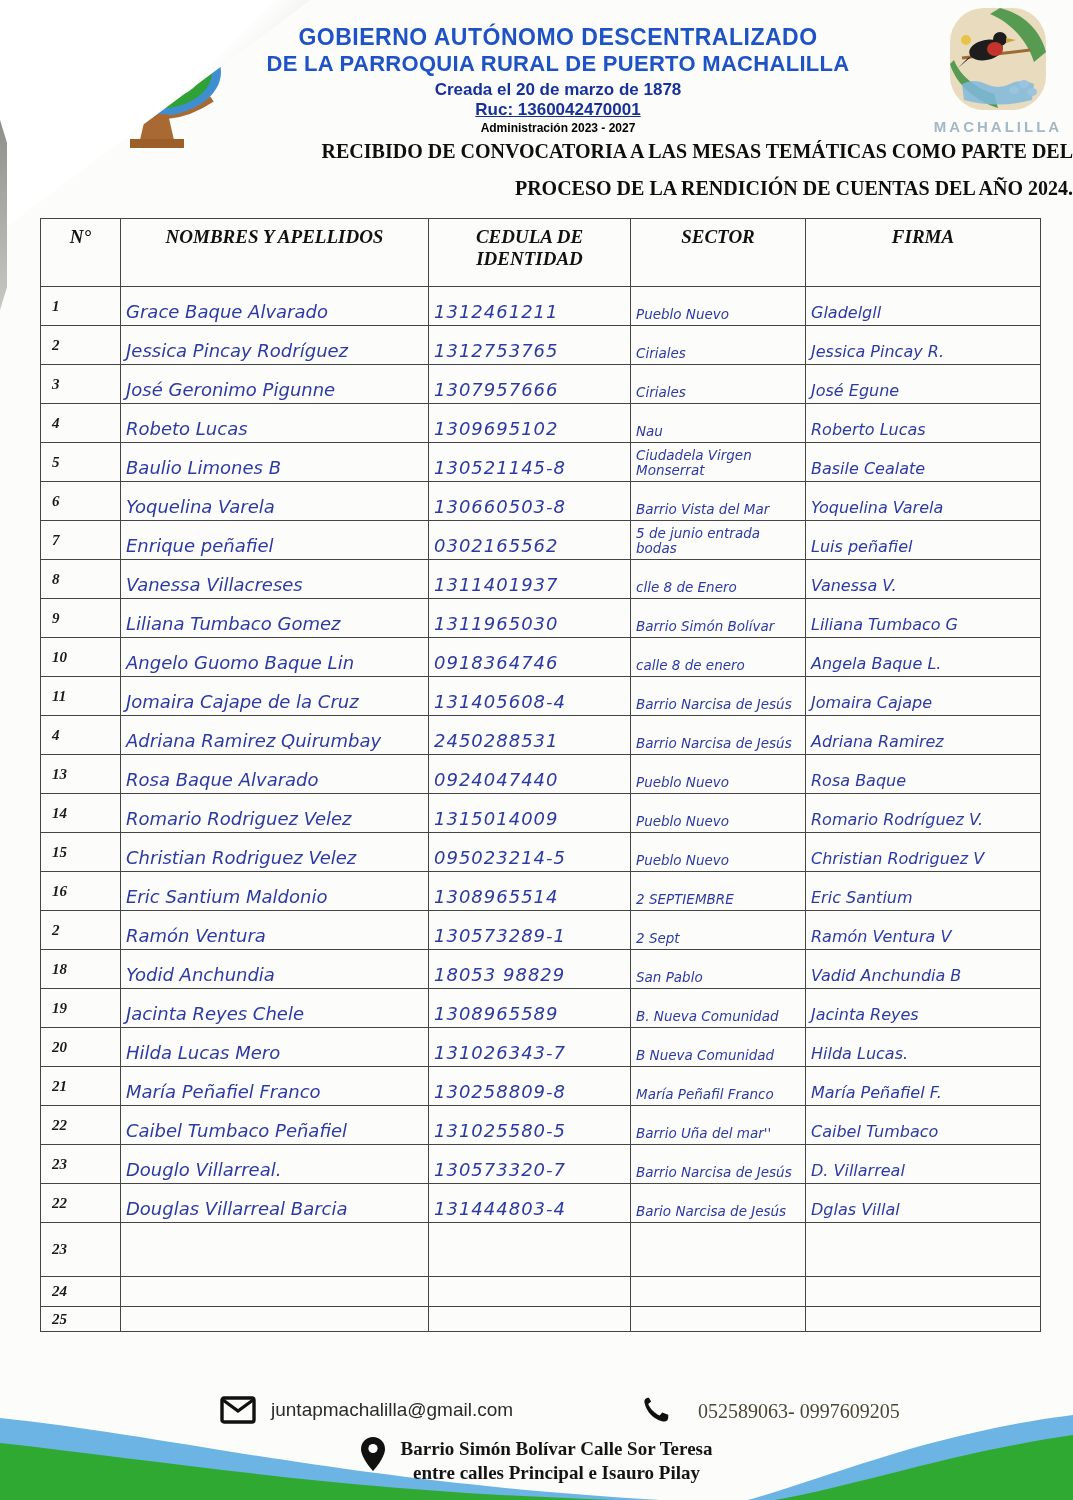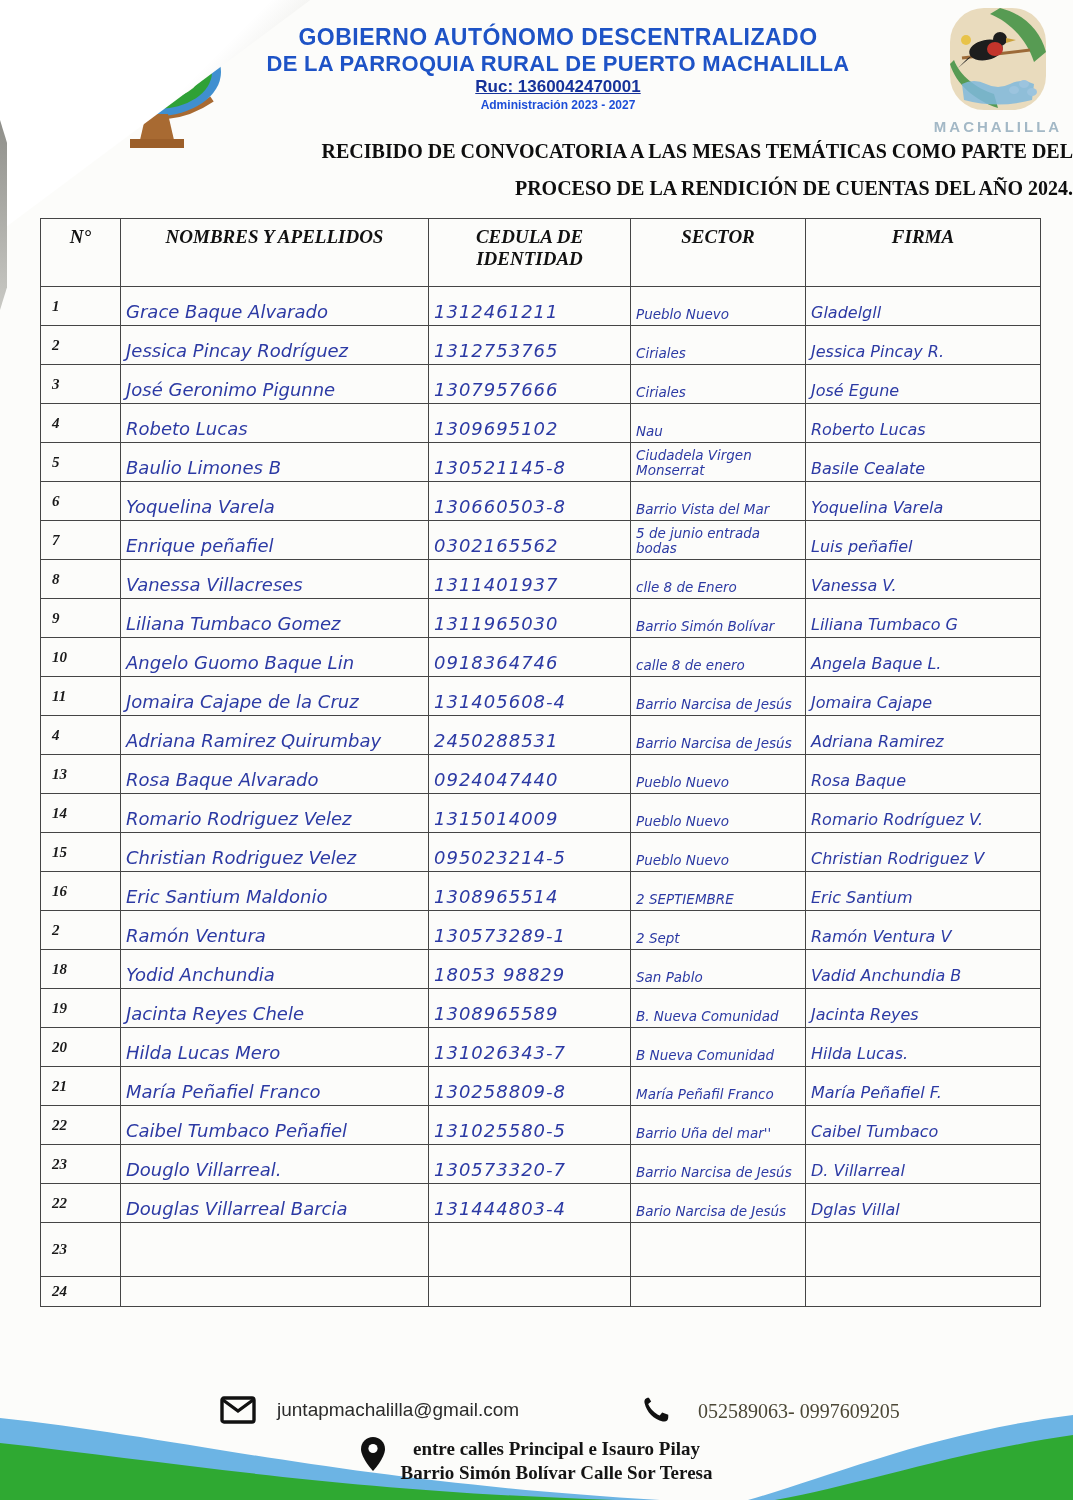--- a/index.html
+++ b/index.html
@@ -20,21 +20,21 @@
     background:linear-gradient(#8f8f8a,#c9c9c4);
     clip-path:polygon(0 0,100% 12%,100% 88%,0 100%);
   }
   
   .coat{position:absolute; left:62px; top:14px; z-index:3;}
   .org-text{position:absolute; left:248px; top:24px; width:620px; text-align:center; z-index:4;}
   .org-l1{font-size:23px; font-weight:bold; color:var(--hdr,#1e53c6); letter-spacing:.5px;}
   .org-l2{font-size:22px; font-weight:bold; color:var(--hdr,#1e53c6); letter-spacing:.3px;}
   .org-created{font-size:17px; font-weight:bold; color:#16329a; margin-top:3px;}
   .org-ruc{font-size:17px; font-weight:bold; color:#16329a;text-decoration:underline;}
-  .org-admin{font-size:12px; font-weight:bold; color:#1d4ed8; margin-top:1px;}
+  .org-admin{font-size:12px; font-weight:bold; color:#000000; margin-top:1px;}
   .right-logo{position:absolute; right:10px; top:6px; width:130px; text-align:center; z-index:4;}
   .logo-caption{margin-top:2px; font-size:15px; letter-spacing:3px; color:var(--caption,#a3b8c6); font-weight:bold;}
   
   .doc-title{
     position:absolute; top:133px; left:0; width:100%; text-align:right; z-index:4;
     font-family:"Liberation Serif", serif; font-weight:bold; font-size:20px; color:#0e0e0e;
   }
   .doc-title div{line-height:37px;}
   
   table.sheet{
@@ -58,21 +58,21 @@
   .hw{
     font-family:"DejaVu Sans", sans-serif; font-style:italic; color:var(--ink,#2c3aa4);
     vertical-align:bottom; padding:2px 5px 3px; overflow:hidden;
   }
   td.nombre{font-size:18px;}
   td.cedula{font-size:18px; letter-spacing:1px;}
   td.sector{font-size:13.5px; line-height:15px;margin-top:48px;}
   td.firma{font-size:16px;}
   
   .contact{position:absolute; top:1396px; left:0; width:100%; z-index:4;}
-  .email-item{position:absolute; left:220px; display:flex; align-items:center; gap:21px;}
+  .email-item{position:absolute; left:220px; display:flex; align-items:center; gap:15px;}
   .email-text{font-size:19px; color:#2b2b2b;}
   .phone-item{position:absolute; left:640px; display:flex; align-items:center; gap:28px;}
   .phone-text{font-family:"Liberation Serif", serif; font-size:20px; color:#4b4736;}
   .addr-row{
     position:absolute; top:1437px; left:0; width:100%; z-index:4;
     display:flex; justify-content:center; align-items:flex-start; gap:16px;
   }
   .addr-text{
     font-family:"Liberation Serif", serif; font-weight:bold; font-size:19px;
     color:#141414; text-align:center; line-height:24px;
@@ -99,20 +99,21 @@
     <rect x="110" y="38" width="9" height="11" fill="#b93a30"></rect>
     <path d="M60,64 Q95,56 130,63" stroke="#9a9a94" stroke-width="2.5" fill="none"></path>
     <rect x="82" y="70" width="26" height="6" rx="3" fill="#5a5a55"></rect>
     <path d="M84,100 L106,100 L112,126 L78,126 Z" fill="#a86a32"></path>
     <rect x="68" y="125" width="54" height="9" fill="#9c5f2a"></rect>
   </svg>
 
   <div class="org-text">
     <div class="org-l1">GOBIERNO AUTÓNOMO DESCENTRALIZADO</div>
     <div class="org-l2">DE LA PARROQUIA RURAL DE PUERTO MACHALILLA</div>
+    <div class="org-created">Creada el 20 de marzo de 1878</div>
     <div class="org-ruc">Ruc: 1360042470001</div>
     <div class="org-admin">Administración 2023 - 2027</div>
   </div>
 
   <div class="right-logo">
     <svg width="112" height="106" viewBox="0 0 112 106">
       <rect x="8" y="2" width="96" height="102" rx="34" fill="#e9dbbd"></rect>
       <path d="M58,2 C82,8 98,24 104,46 L92,56 C85,34 68,16 48,8 Z" fill="#3d8f41" opacity="0.85"></path>
       <path d="M8,58 C14,78 32,94 56,102 L52,88 C34,82 18,70 12,54 Z" fill="#3d8f41" opacity="0.85"></path>
       <circle cx="24" cy="34" r="5" fill="#e8c34a"></circle>
@@ -331,20 +332,27 @@
           <td class="hw sector"></td>
           <td class="hw firma"></td>
         </tr>
         <tr>
           <td class="n">24</td>
           <td class="hw nombre"></td>
           <td class="hw cedula"></td>
           <td class="hw sector"></td>
           <td class="hw firma"></td>
         </tr>
+        <tr>
+          <td class="n">25</td>
+          <td class="hw nombre"></td>
+          <td class="hw cedula"></td>
+          <td class="hw sector"></td>
+          <td class="hw firma"></td>
+        </tr>
       </tbody>
   </table>
 
   <div class="contact">
     <div class="email-item">
       <svg width="36" height="28" viewBox="0 0 36 28">
         <rect x="2" y="2" width="32" height="24" rx="2" fill="none" stroke="#111" stroke-width="3.4"></rect>
         <path d="M3,4 L18,15 L33,4" fill="none" stroke="#111" stroke-width="3.4"></path>
       </svg>
       <span class="email-text">juntapmachalilla@gmail.com</span>
@@ -356,22 +364,22 @@
       <span class="phone-text">052589063- 0997609205</span>
     </div>
   </div>
 
   <div class="addr-row">
     <svg width="24" height="34" viewBox="0 0 24 34">
       <path d="M12 0 C5.4 0 0 5.4 0 12 c0 9 12 22 12 22 s12-13 12-22 C24 5.4 18.6 0 12 0 Z" fill="#111"></path>
       <circle cx="12" cy="11.5" r="4.6" fill="#fff"></circle>
     </svg>
     <div class="addr-text">
+      <div>Barrio Simón Bolívar Calle Sor Teresa</div>
       <div>entre calles Principal e Isauro Pilay</div>
-      <div>Barrio Simón Bolívar Calle Sor Teresa</div>
     </div>
   </div>
 
   <svg class="waves" width="1073" height="115" viewBox="0 0 1073 115">
     <path class="wave-blue" d="M0,33 C180,52 340,96 660,115 L0,115 Z"></path>
     <path class="wave-green" d="M0,58 C180,78 340,106 615,115 L0,115 Z"></path>
     <path class="wave-blue" d="M1073,30 C930,48 830,92 748,115 L1073,115 Z"></path>
     <path class="wave-green" d="M1073,50 C950,68 860,100 775,115 L1073,115 Z"></path>
   </svg>
 

